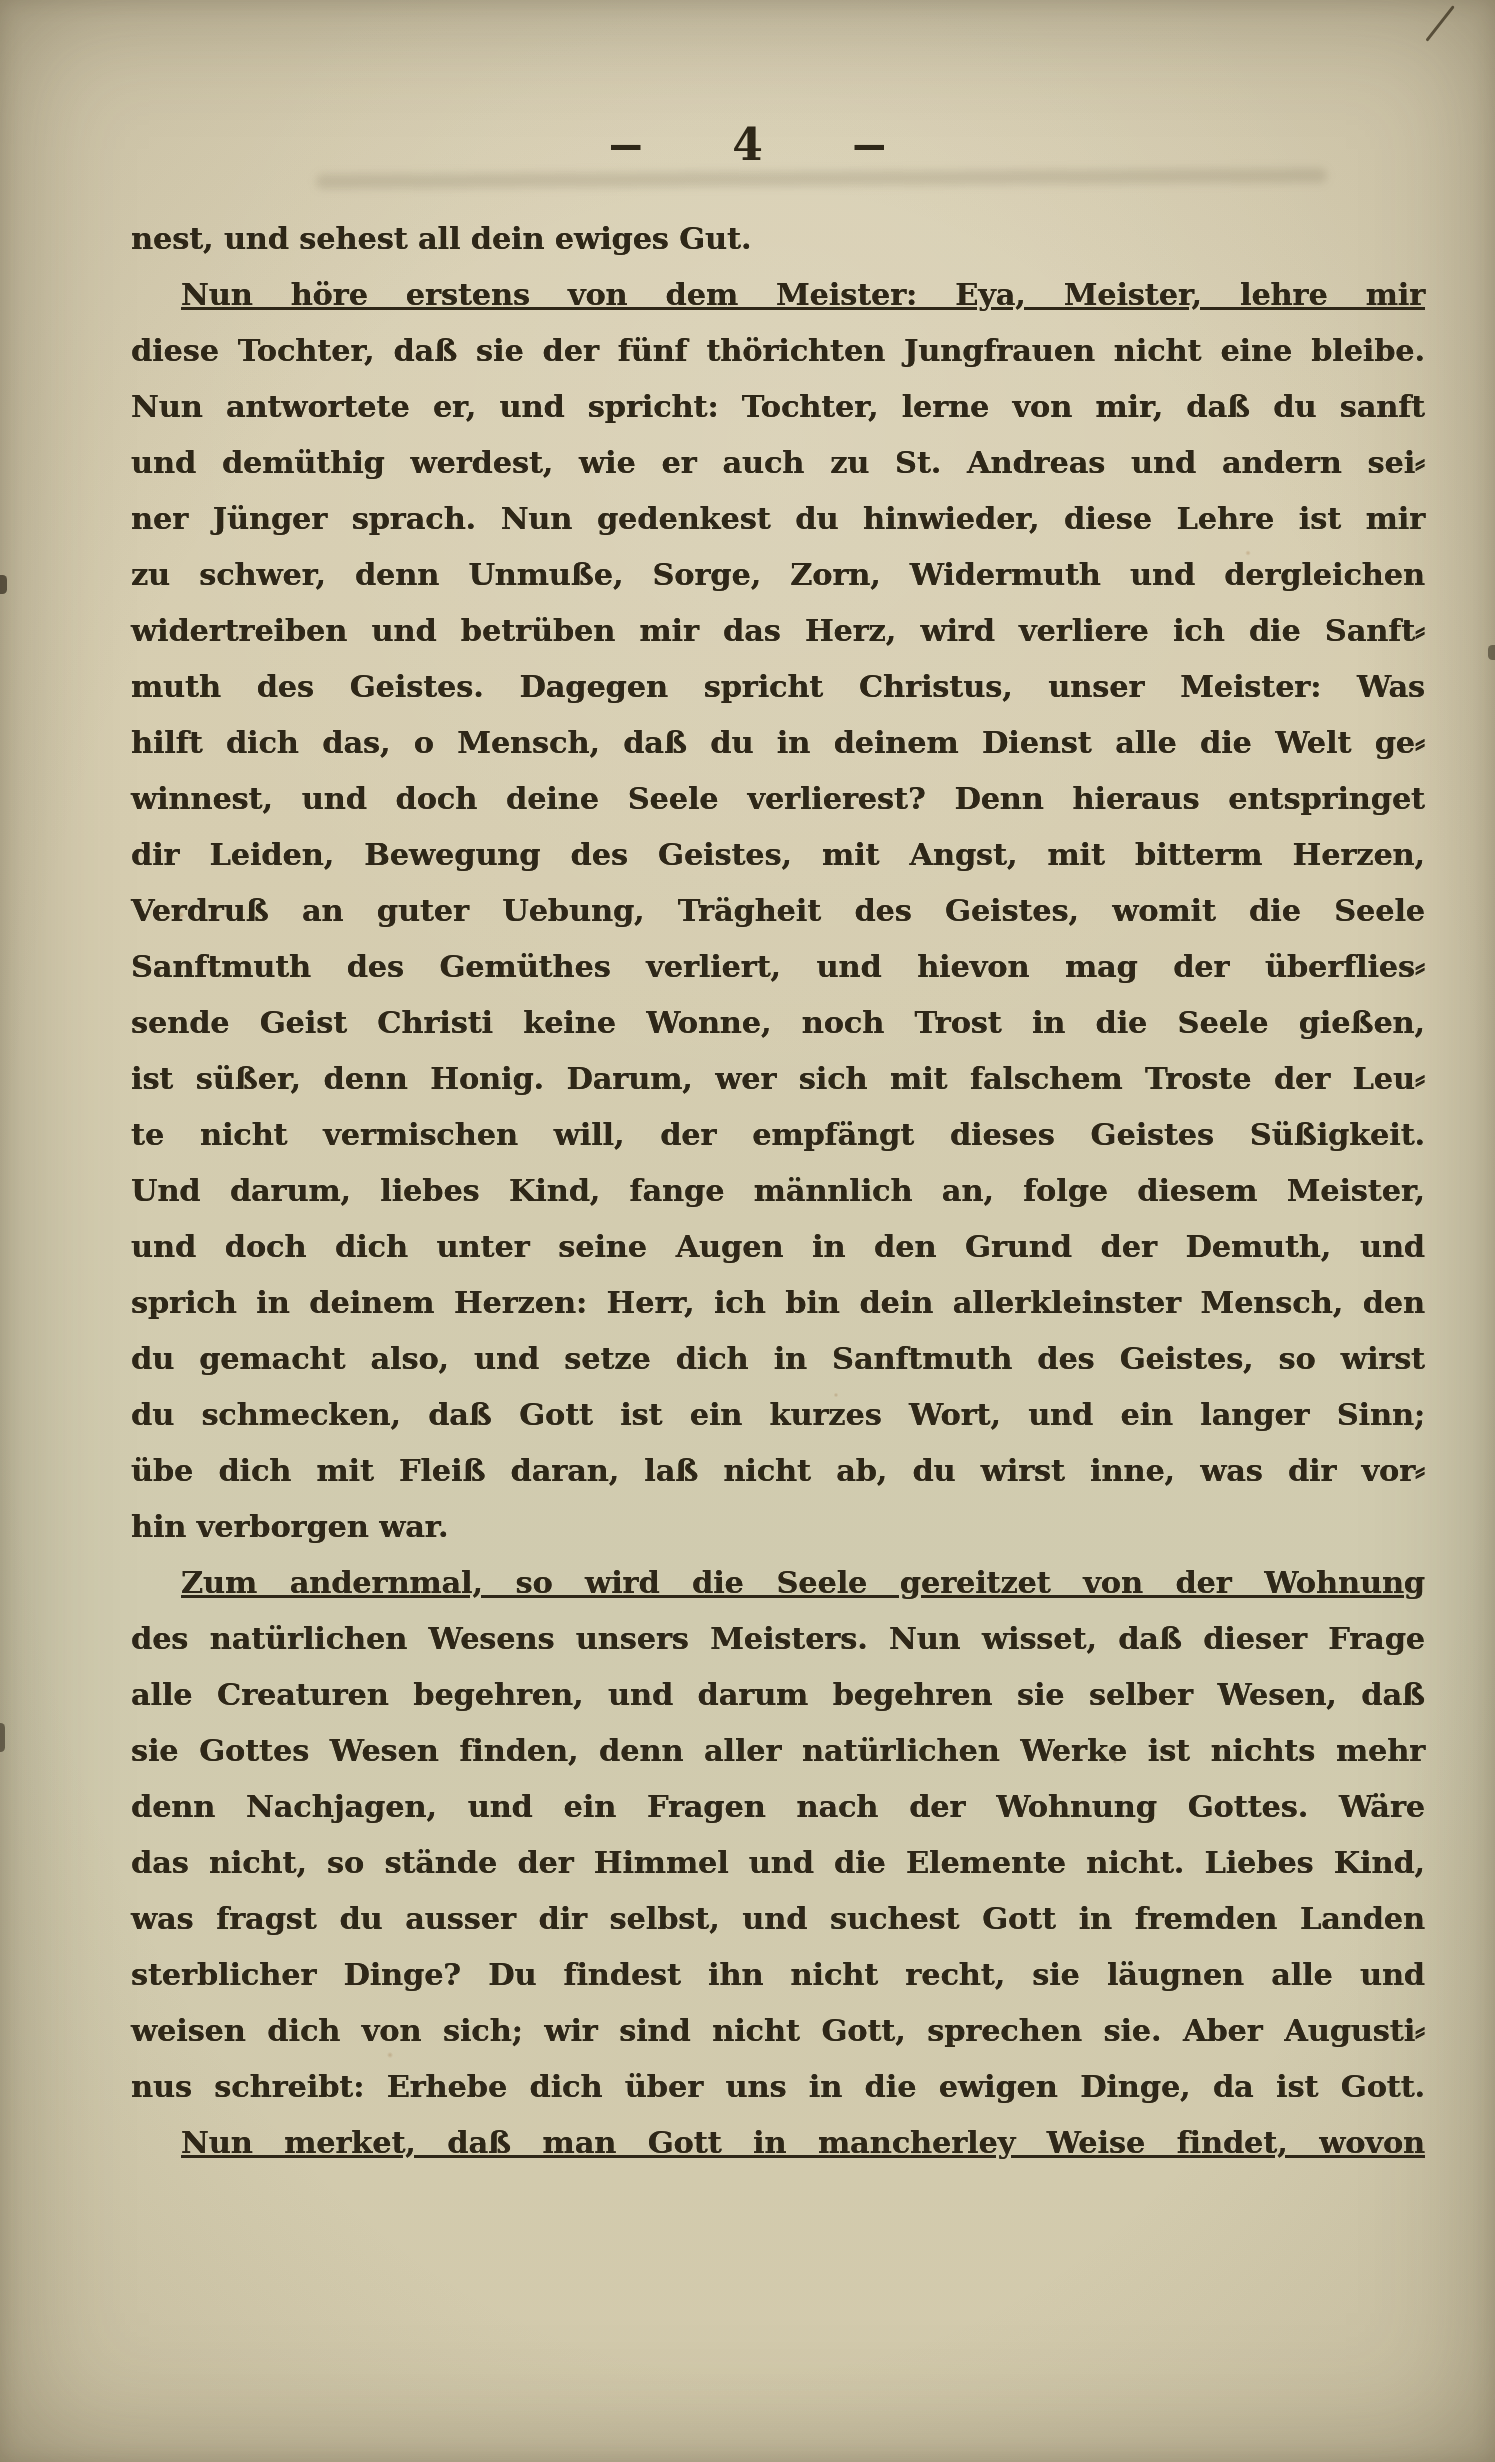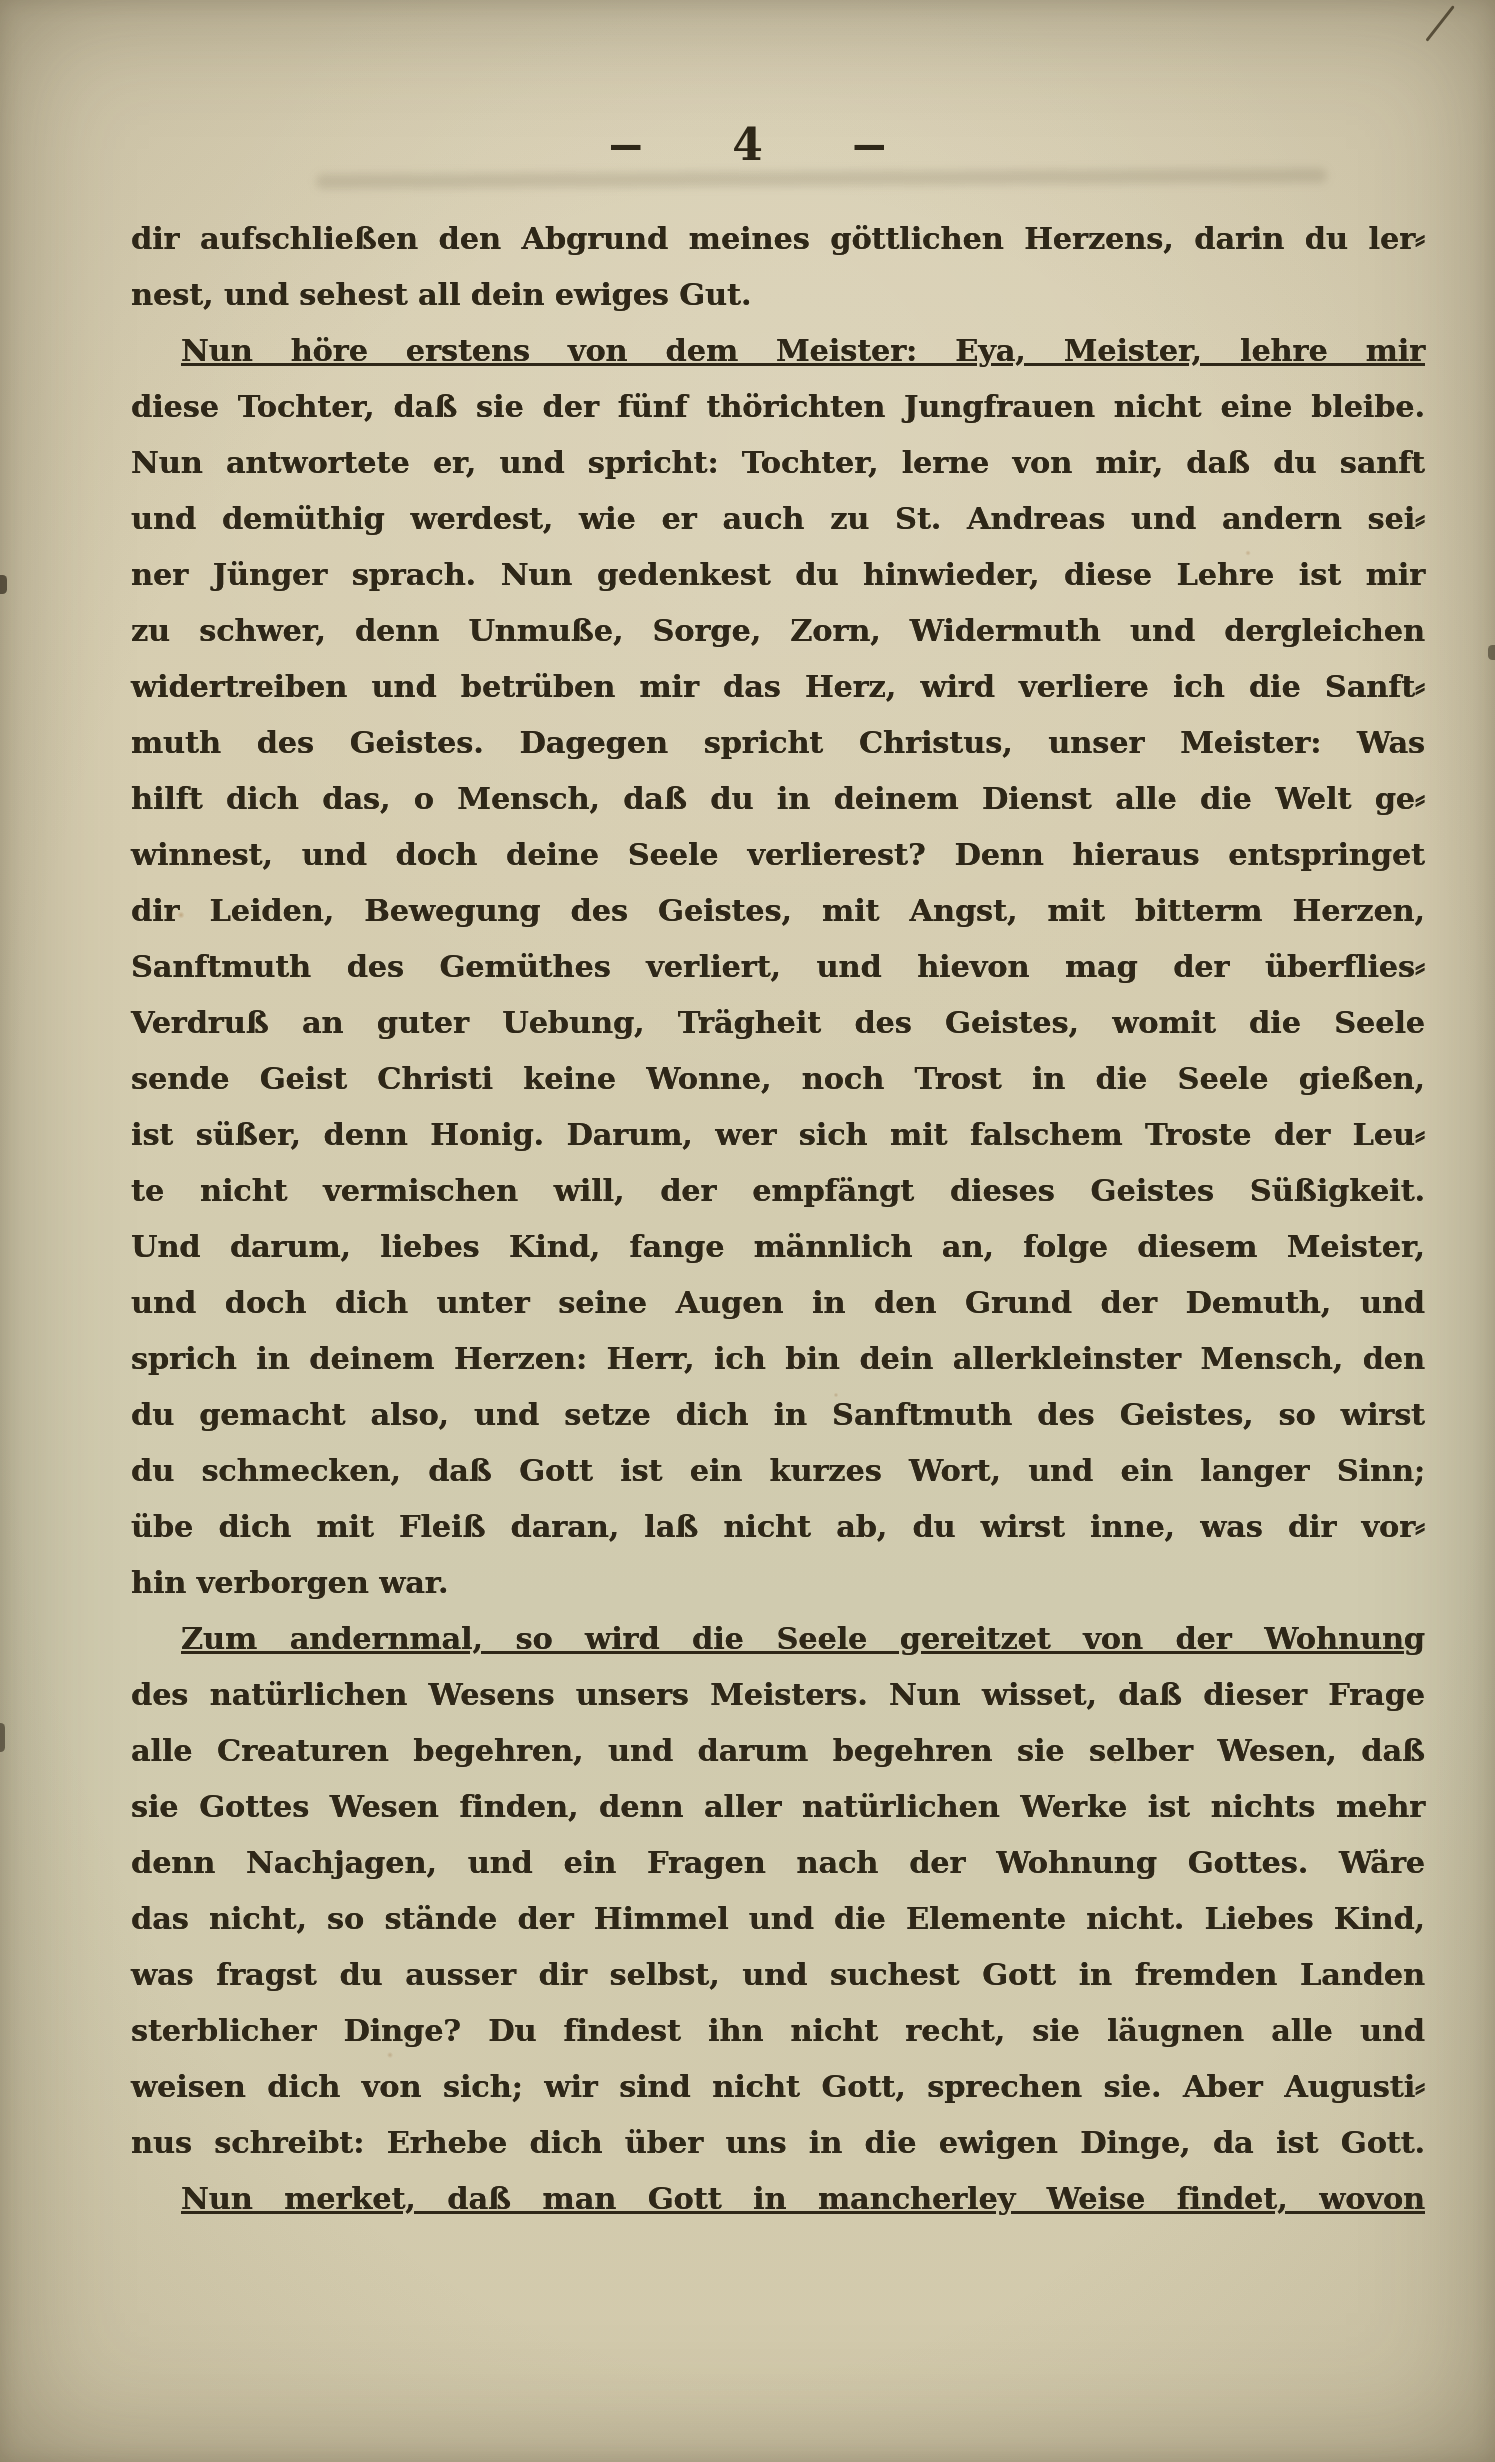--- a/index.html
+++ b/index.html
@@ -61,35 +61,34 @@
     <span class="dash">—</span>
   </div>
 
   <div class="smudge"></div>
   <div class="penstroke"></div>
   <div class="edge-speck-1"></div>
   <div class="edge-speck-2"></div>
   <div class="edge-speck-3"></div>
 
   <div class="text-block">
-      <div class="line">dir aufschließen den Abgrund meines göttlichen Herzens, darin du ler⸗</div>
       <div class="line nojust">nest, und sehest all dein ewiges Gut.</div>
       <div class="line indent">Nun höre erstens von dem Meister: Eya, Meister, lehre mir</div>
       <div class="line">diese Tochter, daß sie der fünf thörichten Jungfrauen nicht eine bleibe.</div>
       <div class="line">Nun antwortete er, und spricht: Tochter, lerne von mir, daß du sanft</div>
       <div class="line">und demüthig werdest, wie er auch zu St. Andreas und andern sei⸗</div>
       <div class="line">ner Jünger sprach. Nun gedenkest du hinwieder, diese Lehre ist mir</div>
       <div class="line">zu schwer, denn Unmuße, Sorge, Zorn, Widermuth und dergleichen</div>
       <div class="line">widertreiben und betrüben mir das Herz, wird verliere ich die Sanft⸗</div>
       <div class="line">muth des Geistes. Dagegen spricht Christus, unser Meister: Was</div>
       <div class="line">hilft dich das, o Mensch, daß du in deinem Dienst alle die Welt ge⸗</div>
       <div class="line">winnest, und doch deine Seele verlierest? Denn hieraus entspringet</div>
       <div class="line">dir Leiden, Bewegung des Geistes, mit Angst, mit bitterm Herzen,</div>
+      <div class="line">Verdruß an guter Uebung, Trägheit des Geistes, womit die Seele</div>
       <div class="line">Sanftmuth des Gemüthes verliert, und hievon mag der überflies⸗</div>
-      <div class="line">Verdruß an guter Uebung, Trägheit des Geistes, womit die Seele</div>
       <div class="line">sende Geist Christi keine Wonne, noch Trost in die Seele gießen,</div>
       <div class="line">ist süßer, denn Honig. Darum, wer sich mit falschem Troste der Leu⸗</div>
       <div class="line">te nicht vermischen will, der empfängt dieses Geistes Süßigkeit.</div>
       <div class="line">Und darum, liebes Kind, fange männlich an, folge diesem Meister,</div>
       <div class="line">und doch dich unter seine Augen in den Grund der Demuth, und</div>
       <div class="line">sprich in deinem Herzen: Herr, ich bin dein allerkleinster Mensch, den</div>
       <div class="line">du gemacht also, und setze dich in Sanftmuth des Geistes, so wirst</div>
       <div class="line">du schmecken, daß Gott ist ein kurzes Wort, und ein langer Sinn;</div>
       <div class="line">übe dich mit Fleiß daran, laß nicht ab, du wirst inne, was dir vor⸗</div>
       <div class="line nojust">hin verborgen war.</div>

